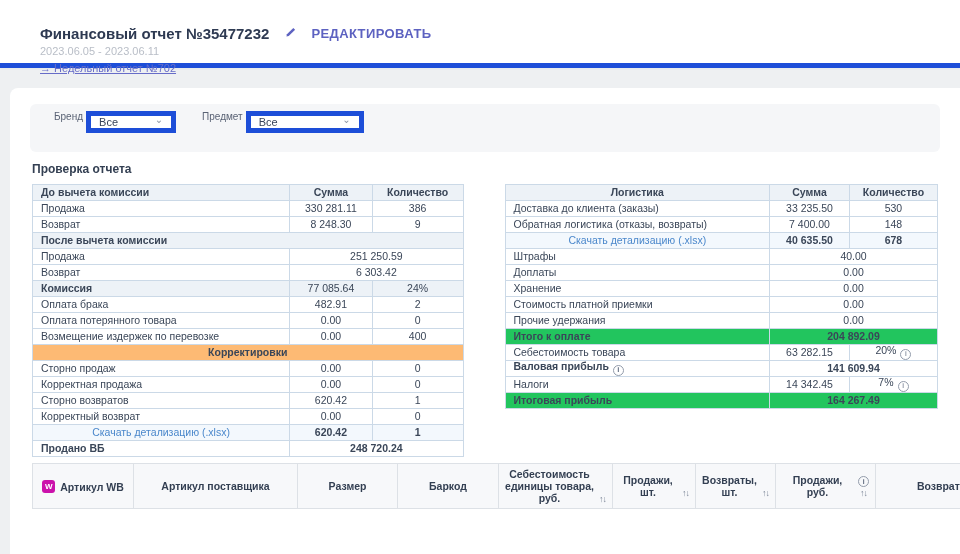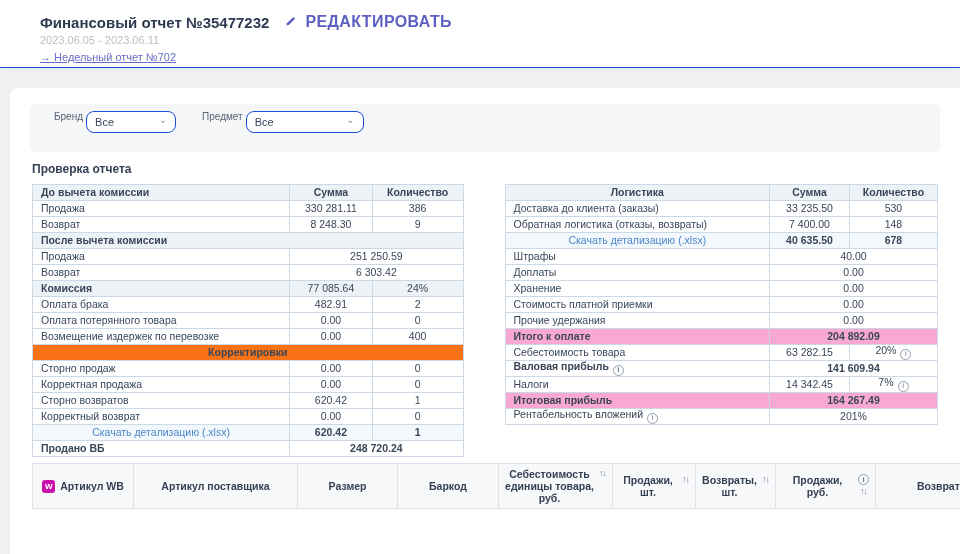--- a/index.html
+++ b/index.html
@@ -1,73 +1,73 @@
 <!DOCTYPE html>
 <html><head>
 <meta charset="utf-8">
 <style>
   * { margin:0; padding:0; box-sizing:border-box; }
   html,body { width:960px; height:554px; overflow:hidden;
     font-family:"Liberation Sans", sans-serif; background:#eef0f2; color:#353f54; }
 
   
-  .top { background:#fff; height:68px; padding:13px 0 0 40px;
-    border-bottom:1px solid #1d4ed8; box-shadow:0 1px 2px rgba(40,50,70,.05); }
+  .top { background:#fff; height:68px; padding:25px 0 0 40px;
+    border-bottom:5px solid #1d4ed8; box-shadow:0 1px 2px rgba(40,50,70,.05); }
   .title-row { display:flex; align-items:center; gap:16px; }
   .page-title { font-size:15px; font-weight:bold; color:#2e3a52; }
-  .edit-btn { display:flex; align-items:center; gap:9px; border:none; background:none;
-    color:#5d62c1; font-size:16px; font-weight:bold; letter-spacing:.4px; cursor:pointer;
+  .edit-btn { display:flex; align-items:center; gap:15px; border:none; background:none;
+    color:#5d62c1; font-size:13px; font-weight:bold; letter-spacing:.4px; cursor:pointer;
     font-family:"Liberation Sans", sans-serif; }
   .date-range { font-size:11px; color:#b9bec7; margin-top:3px; }
   .weekly-link { display:inline-block; font-size:11px; color:#676cc8; margin-top:5px;
     text-decoration:underline; cursor:pointer; }
 
   
   .card { margin:20px 0 0 10px; background:#fff; border-radius:8px 0 0 0;
     min-height:466px; padding:16px 12px 0 12px; }
 
   
   .filterbar { background:#f5f6f8; border-radius:6px; margin:0 8px; padding:7px 14px 9px 24px;
     display:flex; gap:26px; height:48px; }
   .field { display:flex; flex-direction:row; gap:3px; }
   .field-label { font-size:10px; color:#5a6375; }
-  .select { background:#fff; border:1px solid #1d4ed8; border-radius:8px; height:22px;
+  .select { background:#fff; border:5px solid #1d4ed8; border-radius:0; height:22px;
     display:flex; align-items:center; justify-content:space-between; padding:0 8px;
     font-size:11px; color:#39445a; cursor:pointer; }
   .select.w1 { width:90px; } .select.w2 { width:118px; }
   .chev { color:#8d96a5; font-size:10px; line-height:6px; transform:translateY(-2px); }
 
   .sec-title { font-size:12px; font-weight:bold; color:#333f52; margin:10px 0 8px 10px;
     display:flex; align-items:center; gap:6px; }
 
   
   .tables { display:flex; gap:41px; padding:0 10px; align-items:flex-start; }
   table.chk { border-collapse:collapse; table-layout:fixed; font-size:10.5px; color:#3a4658; }
   table.chk td { border:1px solid #cbd9e7; height:16px; padding:0 8px; line-height:1;
     overflow:hidden; white-space:nowrap; }
   td.lbl { text-align:left; }
   td.num { text-align:center; }
   .b { font-weight:bold; }
   tr.sec td { background:#edf2f7; }
-  tr.cream td { background:#f97316; }
-  tr.blue td { background:#f9a8d4;margin-left:48px; }
+  tr.cream td { background:#fdba74; }
+  tr.blue td { background:#22c55e;margin-left:48px; }
   tr.linkrow td { background:#f3f8fd; }
   a.dl-link { color:#4a87cb; text-decoration:none; cursor:pointer; display:block; text-align:center; }
   .info { display:inline-flex; align-items:center; justify-content:center;
     width:11px; height:11px; border:1px solid #939cab; border-radius:50%;
     font-size:8px; color:#6b7689; margin-left:4px; vertical-align:-2px;
     font-style:normal; line-height:1; }
 
   
   .summary-wrap { margin:6px 0 0 10px; margin-right:-12px; overflow:hidden; }
   table.sum { border-collapse:collapse; table-layout:fixed; width:1005px; }
   table.sum th { border:1px solid #dde1e6; background:#f7f8fa; height:42px;
     font-size:10.5px; font-weight:bold; color:#333f52; text-align:center;
     padding:4px 6px; vertical-align:middle; cursor:pointer; }
-  .th-inner { display:flex; align-items:flex-start; justify-content:center; gap:5px; }
+  .th-inner { display:flex; align-items:flex-end; justify-content:center; gap:5px; }
   .sort { color:#7c8697; font-size:9px; letter-spacing:-1px; font-weight:normal; }
   .wb-badge { display:inline-flex; align-items:center; justify-content:center;
     width:13px; height:13px; border-radius:3px; background:#cb11ab; color:#fff;
     font-size:8px; font-weight:bold; }
   .stack { display:flex; flex-direction:column; align-items:center; gap:1px; }
 
   .dl-icon-svg, .pencil-svg { display:inline-block; }
 </style>
 </head>
 <body>
@@ -267,24 +267,20 @@
       </tr>
       <tr>
         <td class="lbl">Налоги</td>
         <td class="num">14 342.45</td>
         <td class="num"><span>7%</span><span class="info">i</span></td>
       </tr>
       <tr class="blue">
         <td class="lbl b">Итоговая прибыль</td>
         <td class="num b" colspan="2">164 267.49</td>
       </tr>
-      <tr>
-        <td class="lbl"><span>Рентабельность вложений</span><span class="info">i</span></td>
-        <td class="num" colspan="2">201%</td>
-      </tr>
     </tbody>
       </table>
   </div>
 
 
   <div class="summary-wrap">
     <table class="sum">
       <colgroup>
         <col style="width:101px">
           <col style="width:164px">

